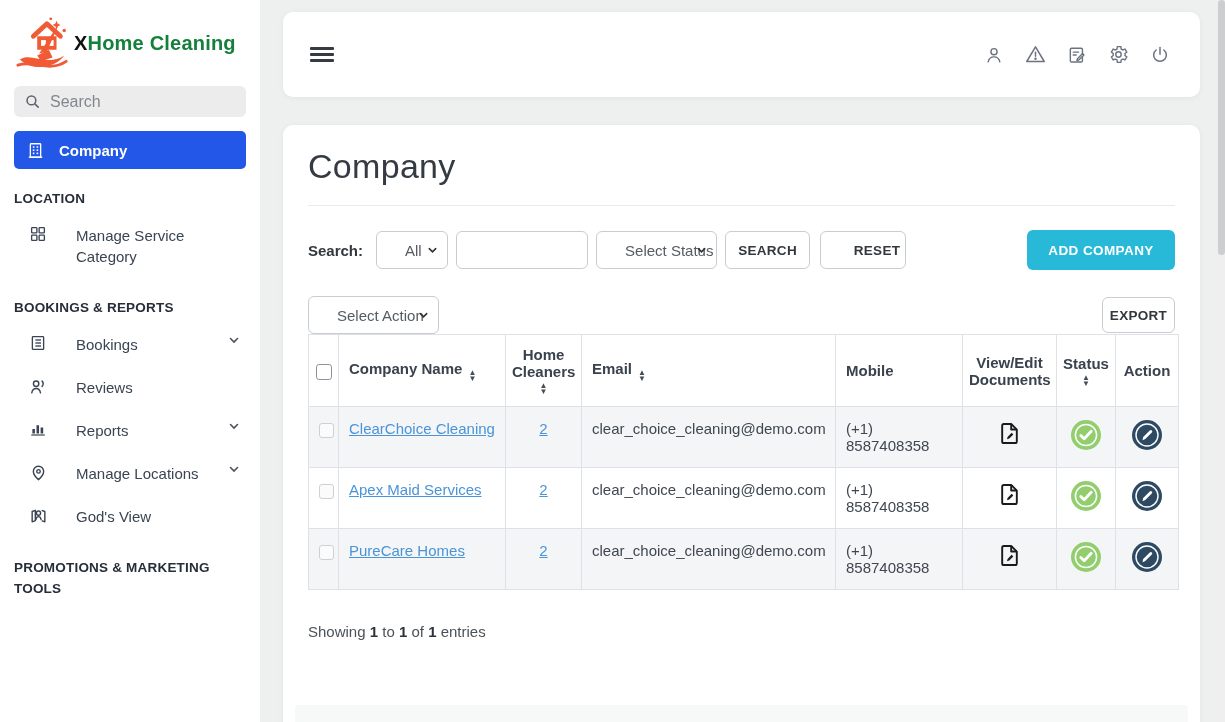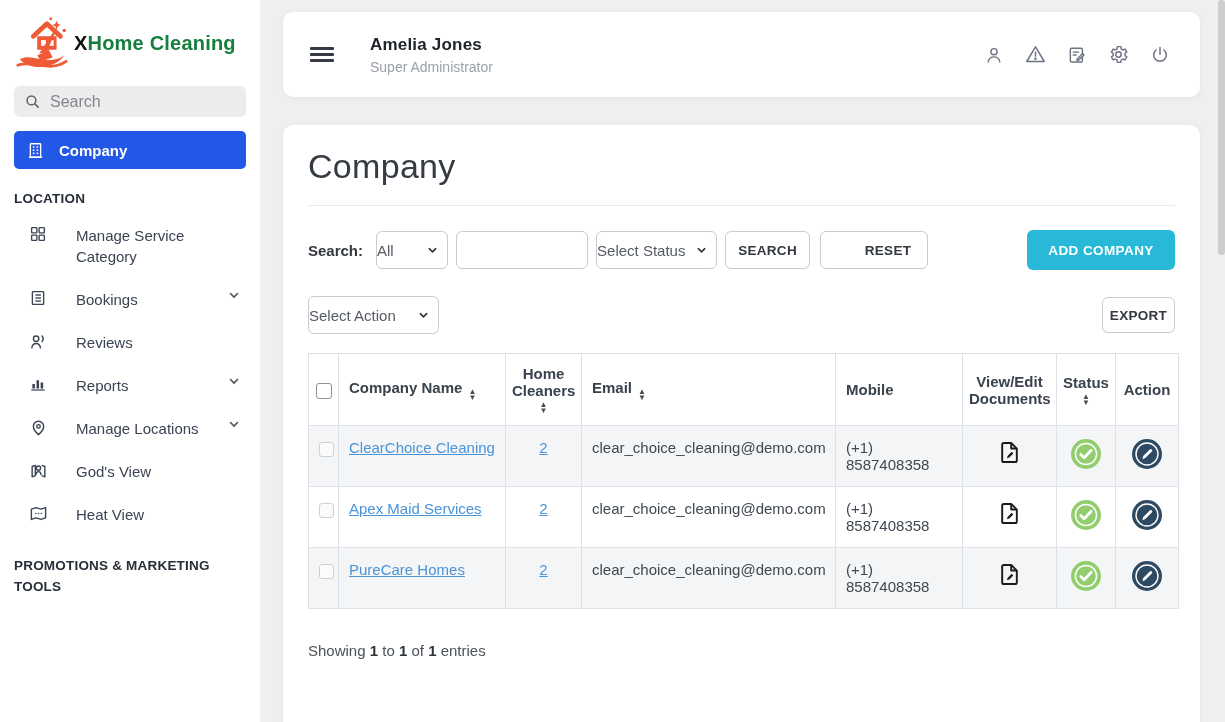--- a/index.html
+++ b/index.html
@@ -73,50 +73,50 @@
     padding:22px 25px 0 25px; height:900px;
   }
   .page-title { font-size:34px; font-weight:500; color:#343b42; letter-spacing:.3px; }
   .title-rule { border:none; border-top:1px solid #e8eaed; margin:19px 0 24px 0; }
 
   
   .filter-row { display:flex; align-items:center; }
   .f-label { font-size:15px; font-weight:bold; color:#32383e; margin-right:13px; }
   .sel {
     position:relative; height:38px; border:1px solid #c8cdd2; border-radius:6px;
-    background:#fff; display:flex; align-items:center; padding:0 26px 0 0;
+    background:#fff; display:flex; align-items:center; padding:0 26px 0 28px;
     font-size:15px; color:#555b61; cursor:pointer; white-space:nowrap;
   }
   .sel .chev { position:absolute; right:9px; top:50%; transform:translateY(-50%); }
   .sel-all { width:72px; margin-right:8px; }
   .f-input {
     width:132px; height:38px; border:1px solid #c8cdd2; border-radius:6px;
     margin-right:8px; padding:0 10px; font-size:15px; outline:none;
     font-family:"Liberation Sans", sans-serif;
   }
   .sel-status { width:121px; margin-right:8px; }
   .btn {
     height:38px; background:#fff; border:1px solid #c8cdd2; border-radius:6px;
     font-size:13.5px; font-weight:bold; color:#32383e; cursor:pointer;
     font-family:"Liberation Sans", sans-serif; letter-spacing:.3px;
   }
   .btn-search { width:85px; margin-right:10px; }
-  .btn-reset { width:108px;padding-left:28px; }
+  .btn-reset { width:86px;padding-left:28px; }
   .btn-add {
     margin-left:auto; width:148px; height:40px; background:#29b9d8; border:none;
     border-radius:6px; color:#fff; font-size:13.5px; font-weight:bold;
     cursor:pointer; letter-spacing:.4px; font-family:"Liberation Sans", sans-serif;
   }
 
   .action-row { display:flex; align-items:center; margin-top:26px; }
   .sel-action { width:131px; }
   .btn-export { margin-left:auto; width:73px; height:36px; }
 
   
-  table.grid { border-collapse:collapse; margin-top:19px; width:870px; table-layout:fixed; }
+  table.grid { border-collapse:collapse; margin-top:0; width:870px; table-layout:fixed; }
   .grid th, .grid td { border:1px solid #dee2e6; }
   .grid th {
     font-size:15px; font-weight:bold; color:#39424d; padding:8px 6px;
     height:72px; background:#fff; vertical-align:middle;
   }
   .grid th.al { text-align:left; padding-left:10px; }
   .grid td {
     font-size:15px; color:#3f4750; padding:13px 10px; height:58px;
     vertical-align:top; background:#fff;
   }
@@ -206,20 +206,21 @@
         <rect x="3.5" y="3.5" width="7" height="7" rx="1"></rect>
           <rect x="13.5" y="3.5" width="7" height="7" rx="1"></rect>
         <rect x="3.5" y="13.5" width="7" height="7" rx="1"></rect>
           <rect x="13.5" y="13.5" width="7" height="7" rx="1"></rect>
       </svg>
     </span>
     <span class="s-label">Manage Service Category</span>
   </div>
 
 
+  <div class="s-section">BOOKINGS &amp; REPORTS</div>
 
   <div class="s-item">
     <span class="s-ico">
       <svg width="18" height="18" viewBox="0 0 24 24" fill="none" stroke="#3b4453" stroke-width="1.8">
         <rect x="4.5" y="3.5" width="15" height="17" rx="1"></rect>
         <line x1="8.5" y1="8" x2="16" y2="8"></line>
           <line x1="8.5" y1="12" x2="16" y2="12"></line>
           <line x1="8.5" y1="16" x2="16" y2="16"></line>
       </svg>
     </span>
@@ -280,47 +281,32 @@
     <span class="s-ico">
       <svg width="19" height="19" viewBox="0 0 24 24" fill="none" stroke="#3b4453" stroke-width="1.8" stroke-linejoin="round">
         <path d="M4 7l4-1.5v13L4 20zM16 5.5l4 1.5v13l-4-1.5"></path>
         <circle cx="12" cy="9" r="2.6"></circle>
         <path d="M8.8 17c.4-2.4 1.7-3.6 3.2-3.6s2.8 1.2 3.2 3.6" stroke-linecap="round"></path>
       </svg>
     </span>
     <span class="s-label">God's View</span>
   </div>
 
-  <div class="s-item">
-    <span class="s-ico">
-      <svg width="19" height="19" viewBox="0 0 24 24" fill="none" stroke="#3b4453" stroke-width="1.8" stroke-linejoin="round">
-        <path d="M3 6.5l6-2 6 2 6-2v13l-6 2-6-2-6 2z"></path>
-        <circle cx="8.5" cy="12" r="1" fill="#3b4453" stroke="none"></circle>
-        <circle cx="12" cy="12" r="1" fill="#3b4453" stroke="none"></circle>
-        <circle cx="15.5" cy="12" r="1" fill="#3b4453" stroke="none"></circle>
-      </svg>
-    </span>
-    <span class="s-label">Heat View</span>
-  </div>
 
   <div class="s-section" style="max-width:230px;">PROMOTIONS &amp; MARKETING TOOLS</div>
 </aside>
 
 <div class="main">
 
   <div class="header-card">
     <div class="hamburger">
         <div></div>
         <div></div>
         <div></div>
       </div>
-    <div class="user-block">
-      <div class="user-name">Amelia Jones</div>
-      <div class="user-role">Super Administrator</div>
-    </div>
     <div class="header-icons">
       <span class="hicon">
         <svg width="20" height="20" viewBox="0 0 24 24" fill="none" stroke="currentColor" stroke-width="1.7" stroke-linecap="round">
           <circle cx="12" cy="8" r="3.7"></circle>
             <path d="M5 20.2c.9-4 3.7-6 7-6s6.1 2 7 6"></path>
         </svg>
       </span>
       <span class="hicon">
         <svg width="21" height="21" viewBox="0 0 24 24" fill="none" stroke="currentColor" stroke-width="1.7" stroke-linecap="round" stroke-linejoin="round">
           <path d="M12 3.2 L22 20 H2 Z"></path>

